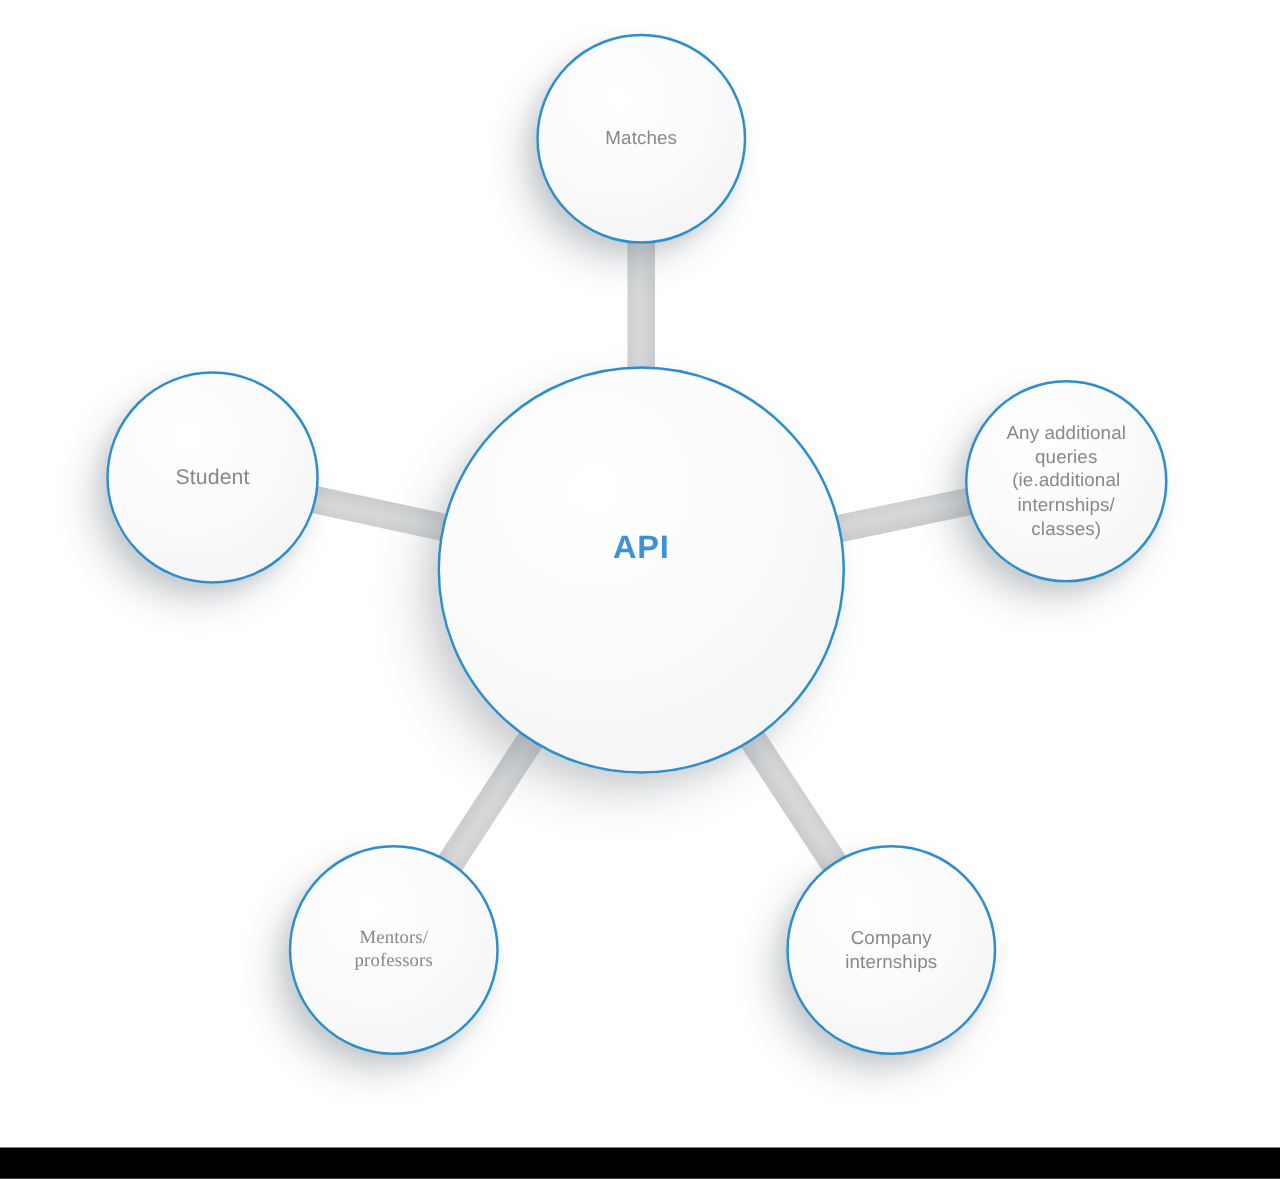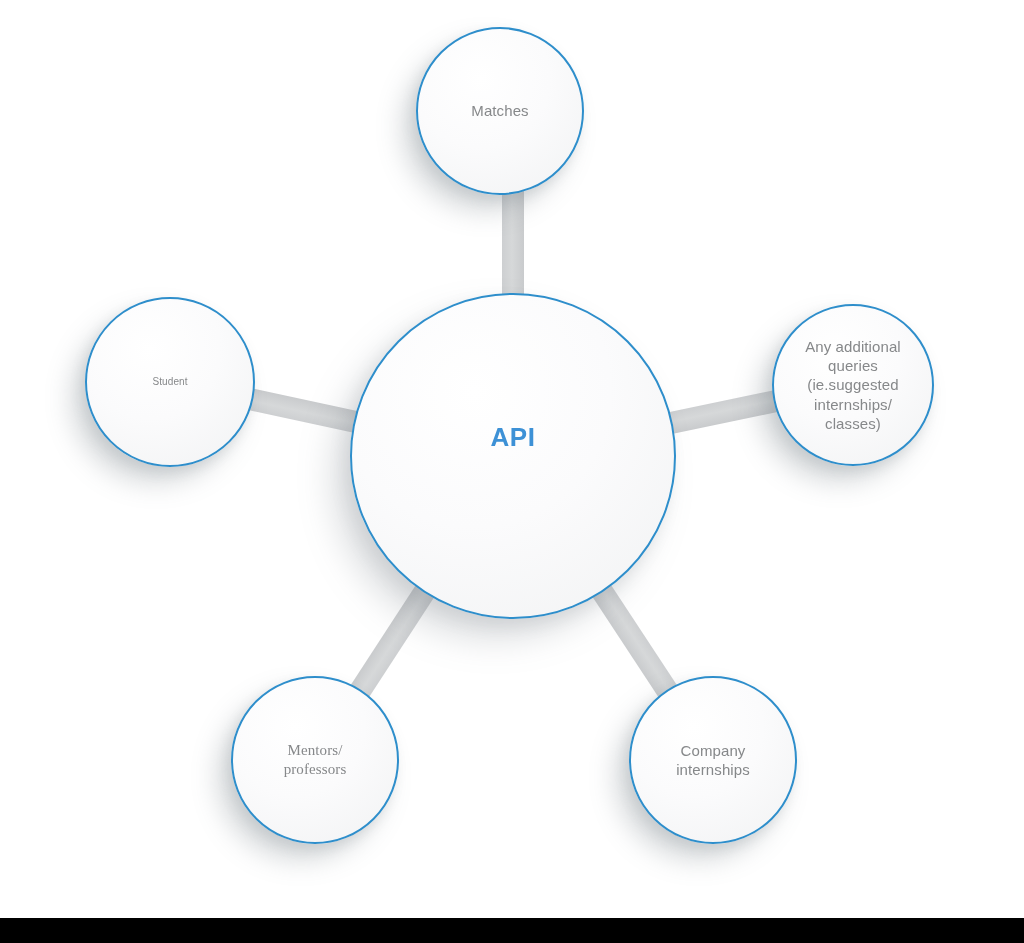--- a/index.html
+++ b/index.html
@@ -108,36 +108,36 @@
       <div class="connector" style="left: 513px; top: 445px; width: 362.795px; height: 22px; transform: rotate(123.077deg);"></div>
       <div class="connector" style="left: 513px; top: 445px; width: 350.892px; height: 22px; transform: rotate(-167.825deg);"></div>
     </div>
 
   <div class="node" id="hub" style="left: 350px; top: 293px; width: 326px; height: 326px;">
     <div class="hub-inner">
       <div class="hub-title">API</div>
     </div>
   </div>
 
-<div class="node" style="left: 416px; top: 27px; width: 168px; height: 168px;">
+<div class="node" style="left: 429px; top: 27px; width: 168px; height: 168px;">
       <div class="node-label" style="font-size: 15px;">Matches</div>
     </div>
     <div class="node" style="left: 772px; top: 304px; width: 162px; height: 162px;">
       <div class="node-label" style="font-size: 15px;">Any additional
 queries
-(ie.suggested
+(ie.additional
 internships/
 classes)</div>
     </div>
     <div class="node" style="left: 629px; top: 676px; width: 168px; height: 168px;">
       <div class="node-label" style="font-size: 15px;">Company
 internships</div>
     </div>
     <div class="node" style="left: 231px; top: 676px; width: 168px; height: 168px;">
       <div class="node-label" style="font-size: 15px; font-family: Liberation Serif, serif;">Mentors/
 professors</div>
     </div>
     <div class="node" style="left: 85px; top: 297px; width: 170px; height: 170px;">
-      <div class="node-label" style="font-size: 10px;">Student</div>
+      <div class="node-label" style="font-size: 17px;">Student</div>
     </div>
   </div>
 
 <div id="bottom-bar"></div>
 
 </body></html>

